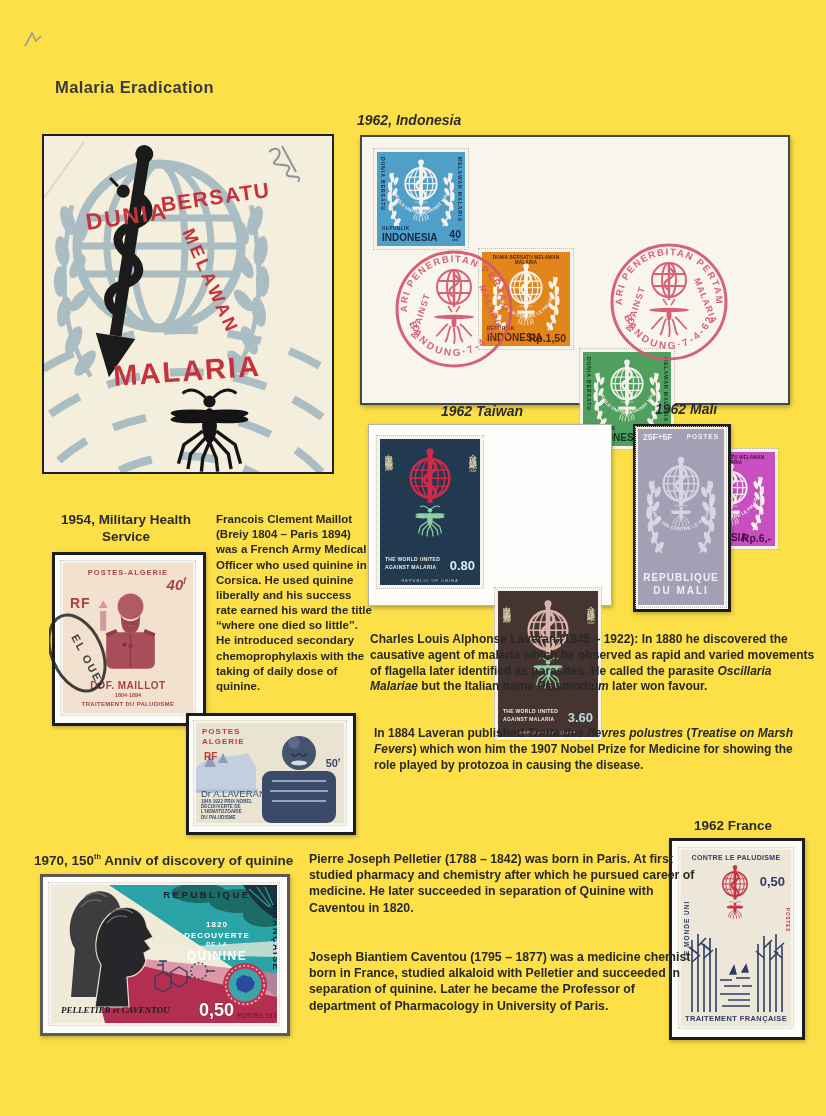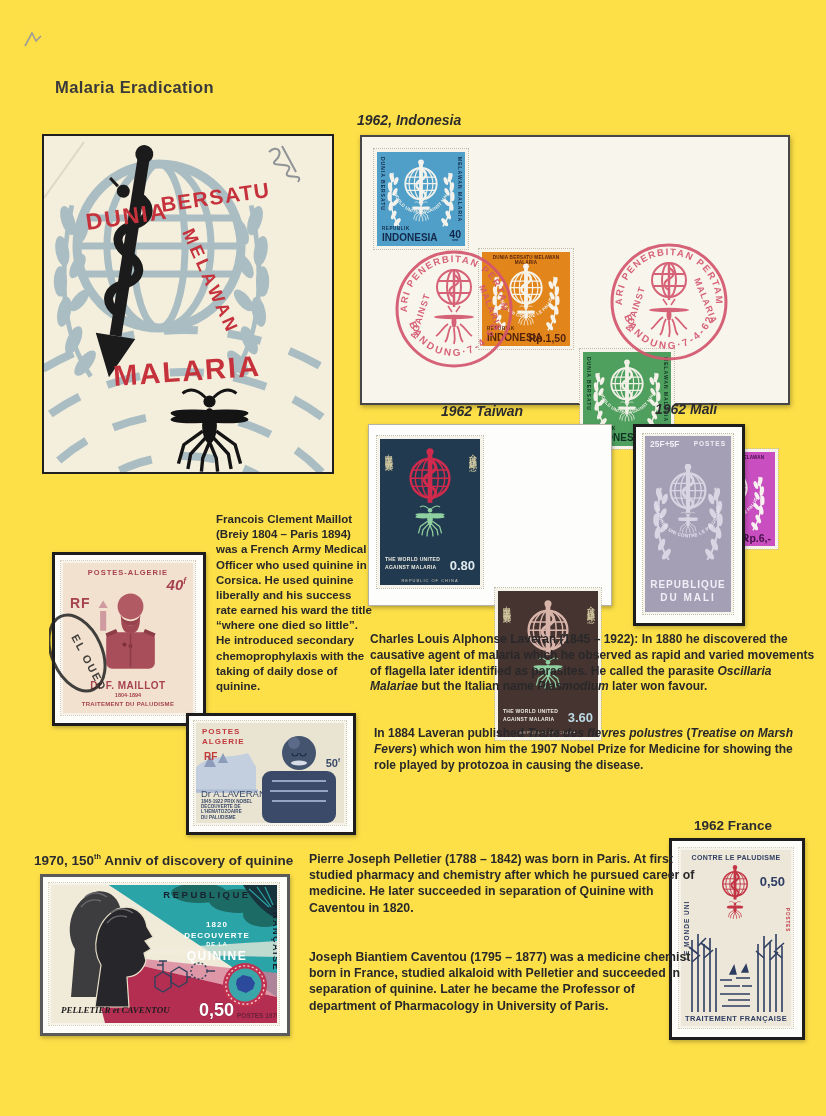--- a/index.html
+++ b/index.html
@@ -317,21 +317,21 @@
         <div>THE WORLD UNITED</div>
         <div>AGAINST MALARIA</div>
       </div>
       <div class="tw-val" style="color:#bcd9e4">3.60</div>
       <div class="tw-foot">REPUBLIC OF CHINA</div>
     </div>
   </div>
 
   <div class="abs lbl" style="left:655px;top:401px">1962 Mali</div>
 
-  <div class="abs mount-b" style="left:633px;top:424px;width:92px;height:182px;padding:7px">
+  <div class="abs mount-b" style="left:633px;top:424px;width:92px;height:182px;">
     <div class="stampf mali-stamp" style="width:86px;height:176px;border-width:2px">
       <div class="abs" style="left:5px;top:3px;font-size:8.5px;font-weight:bold;color:#f0eef6"><span>25F+5F</span></div>
       <div class="abs" style="right:5px;top:4px;font-size:6.5px;font-weight:bold;color:#f0eef6;letter-spacing:1px">POSTES</div>
       <svg class="abs" style="left:3px;top:16px;width:80px;height:118px" viewBox="0 0 100 126">
         <g style="color:#d9d5e3">
           <use href="#sym-laurel" transform="translate(4,28) scale(1.0)"></use>
           <use href="#sym-laurel" transform="translate(96,28) scale(-1.0,1.0)"></use>
           <use href="#sym-emblem" transform="translate(17,2) scale(0.66)"></use>
           <use href="#sym-mosquito" transform="translate(28,64) scale(0.44)"></use>
         </g>
@@ -342,20 +342,21 @@
           <textPath href="#arc-mali" startOffset="50%" text-anchor="middle">LE MONDE UNI CONTRE LE PALUDISME</textPath>
         </text>
       </svg>
       <div class="abs" style="left:0;right:0;bottom:8px;text-align:center;color:#f0eef6;line-height:1.25">
         <div style="font-size:10px;font-weight:bold;letter-spacing:1px">REPUBLIQUE</div>
         <div style="font-size:10px;font-weight:bold;letter-spacing:2px">DU MALI</div>
       </div>
     </div>
   </div>
 
+  <div class="abs cap" style="left:46px;top:512px;width:160px">1954, Military Health Service</div>
 
   <div class="abs mount-b" style="left:52px;top:552px;width:136px;height:156px;padding:6px">
     <div class="stampf" style="width:130px;height:150px;background:#f2e1ce;border-width:2px;outline-color:#d8c7b2">
       <div class="abs alg-red" style="left:0;right:0;top:5px;text-align:center;font-size:7.5px;font-weight:bold;letter-spacing:1px">POSTES-ALGERIE</div>
       <div class="abs alg-red" style="right:7px;top:13px;font-size:15px;font-weight:bold;font-style:italic"><span>40</span><sup>f</sup></div>
       <div class="abs alg-red" style="left:7px;top:32px;font-size:14px;font-weight:bold;letter-spacing:1px">RF</div>
       <svg class="abs" style="left:28px;top:18px;width:76px;height:92px" viewBox="0 0 100 110">
         <path d="M12,34 h8 v26 h-8 Z M10,30 h12 l-6,-10 Z" fill="#cf9aa0"></path>
         <circle cx="52" cy="28" r="17" fill="#b25a64"></circle>
         <path d="M38,34 C38,52 66,52 66,34 L64,46 C60,56 44,56 40,46 Z" fill="#98424e"></path>

